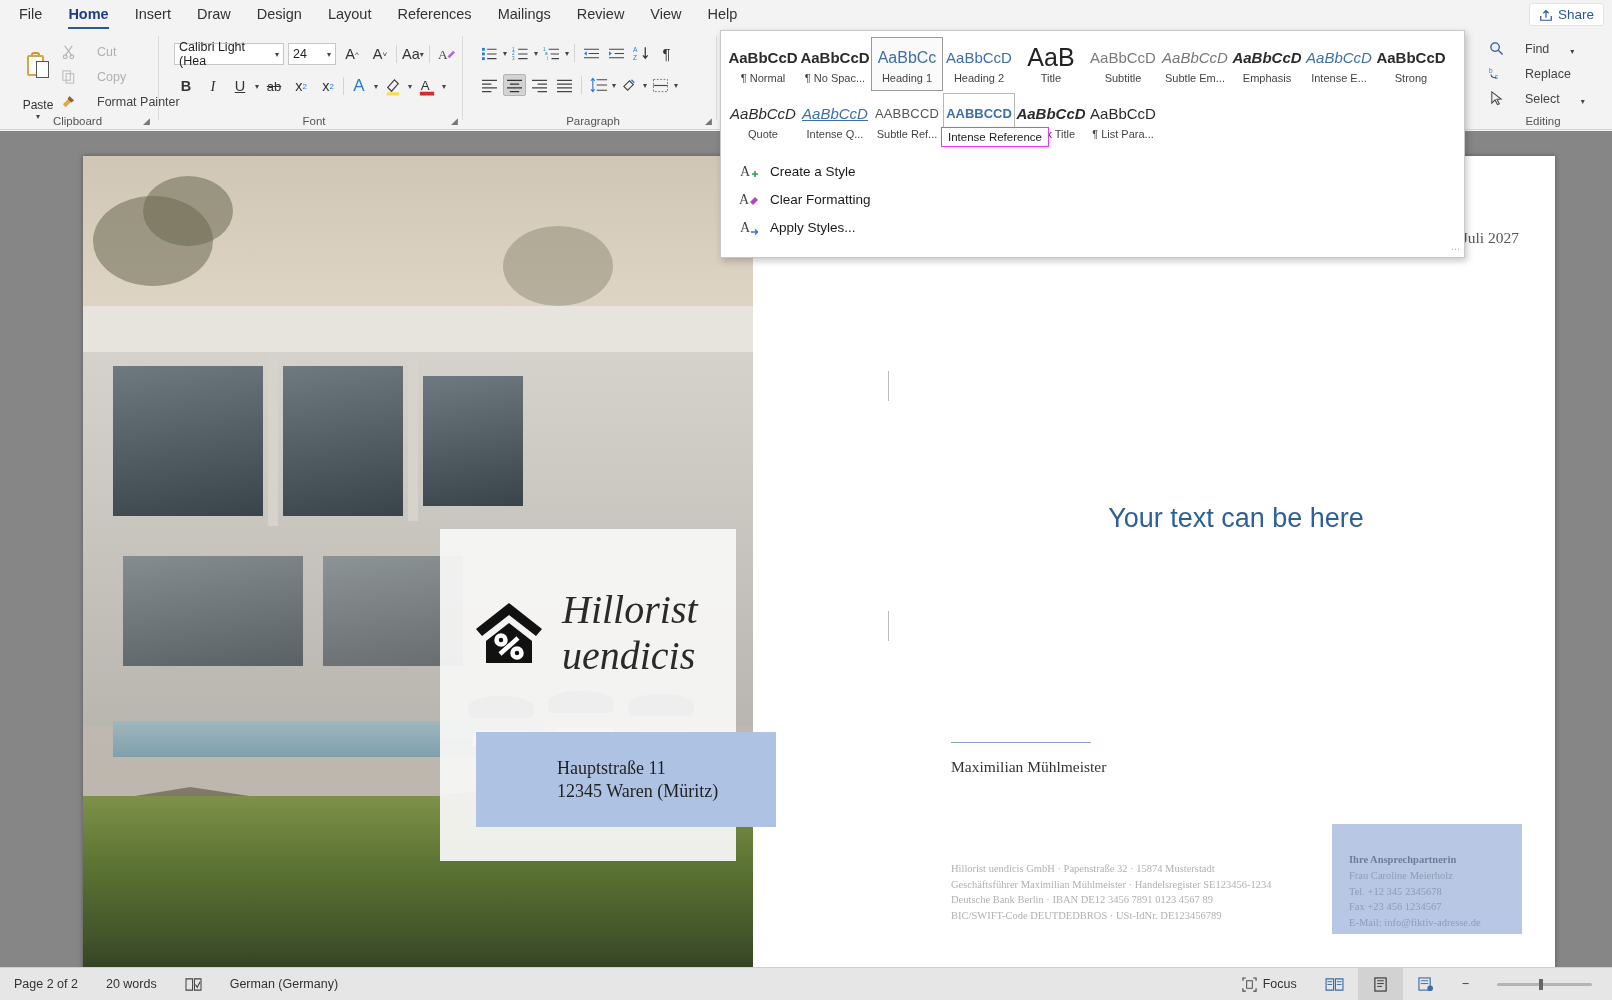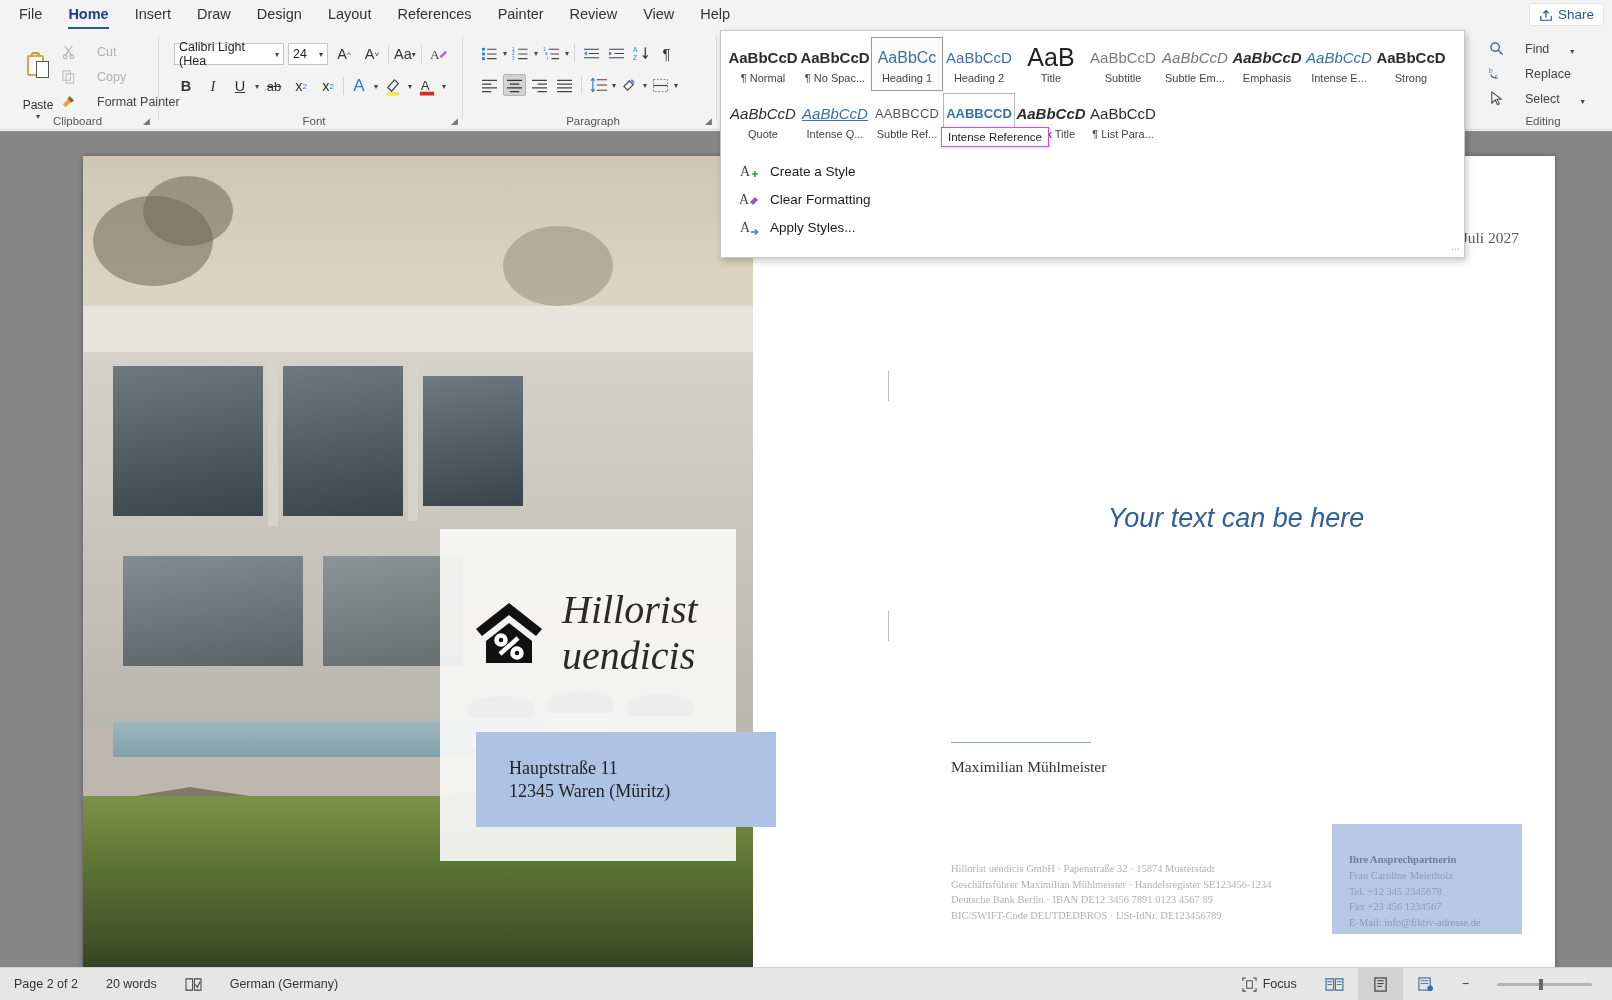--- a/index.html
+++ b/index.html
@@ -66,21 +66,21 @@
   }
   .smallbtn.dim { color: #b0b0b0; }
 
   
   .fontname {
     width: 110px; height: 22px; background: #fff; border: 1px solid #c6c6c6;
     font-size: 12.5px; color: #222; display: flex; align-items: center;
     padding: 0 4px; justify-content: space-between;
   }
   .fontsize {
-    width: 40px; height: 22px; background: #fff; border: 1px solid #c6c6c6;
+    width: 48px; height: 22px; background: #fff; border: 1px solid #c6c6c6;
     font-size: 12.5px; color: #222; display: flex; align-items: center;
     padding: 0 4px; justify-content: space-between;
   }
   .cv { font-size: 8px; color: #444; }
   .ficon {
     width: 24px; height: 24px; display: flex; align-items: center;
     justify-content: center; font-size: 14.5px; color: #333;
   }
   .ficon.big { font-size: 17px; }
 
@@ -184,40 +184,40 @@
   .companyname {
     font-family: "Liberation Serif", serif; font-style: italic;
     font-size: 40px; line-height: 46px; color: #2a2a2a;
   }
   .addrbox {
     position: absolute; left: 393px; top: 576px; width: 300px; height: 95px;
     background: #aec2e3;
   }
   .addrtext {
     font-family: "Liberation Serif", serif; font-size: 18px; line-height: 23px;
-    color: #1f1f1f; padding: 25px 0 0 33px; white-space: pre-line;
+    color: #1f1f1f; padding: 25px 0 0 33px; white-space: pre-line; margin-left: 48px;
   }
 
   
   .datetext {
     position: absolute; right: 36px; top: 73px;
     font-family: "Liberation Serif", serif; font-size: 15.5px; color: #555;
   }
   .angebotbox {
     position: absolute; left: 867px; top: 117px; width: 572px; height: 45px;
     border: 1.4px solid #c7a95b;
     display: flex; align-items: center; justify-content: center;
   }
   .angebot {
     font-family: "Liberation Serif", serif; font-size: 28px;
     letter-spacing: 1.5px; color: #5a5a5a;
   }
   .yourtext {
     position: absolute; left: 867px; top: 347px; width: 572px;
-    text-align: center; font-size: 27px; color: #2e5f96; font-weight: 300; font-style: italic;
+    text-align: center; font-size: 27px; color: #2e5f96; font-weight: 300;
   }
   .ruler {
     position: absolute; left: 868px; top: 586px; width: 140px;
     border-top: 1.3px solid #8aa1c4;
   }
   .signature {
     position: absolute; left: 868px; top: 602px;
     font-family: "Liberation Serif", serif; font-size: 15.5px; color: #333;
   }
   .footer {
@@ -259,21 +259,21 @@
 <div id="app">
 
   <div class="tabbar">
     <div class="tab">File</div>
     <div class="tab active">Home</div>
     <div class="tab">Insert</div>
     <div class="tab">Draw</div>
     <div class="tab">Design</div>
     <div class="tab">Layout</div>
     <div class="tab">References</div>
-    <div class="tab">Painter</div>
+    <div class="tab">Mailings</div>
     <div class="tab">Review</div>
     <div class="tab">View</div>
     <div class="tab">Help</div>
 
     <div class="sharebtn">
       <span>
         <svg width="14" height="14" viewBox="0 0 16 16">
           <path d="M2 9 L2 14 L14 14 L14 9" fill="none" stroke="#2b579a" stroke-width="1.4"></path>
           <path d="M8 11 L8 3 M5 6 L8 3 L11 6" fill="none" stroke="#2b579a" stroke-width="1.4"></path>
         </svg>

